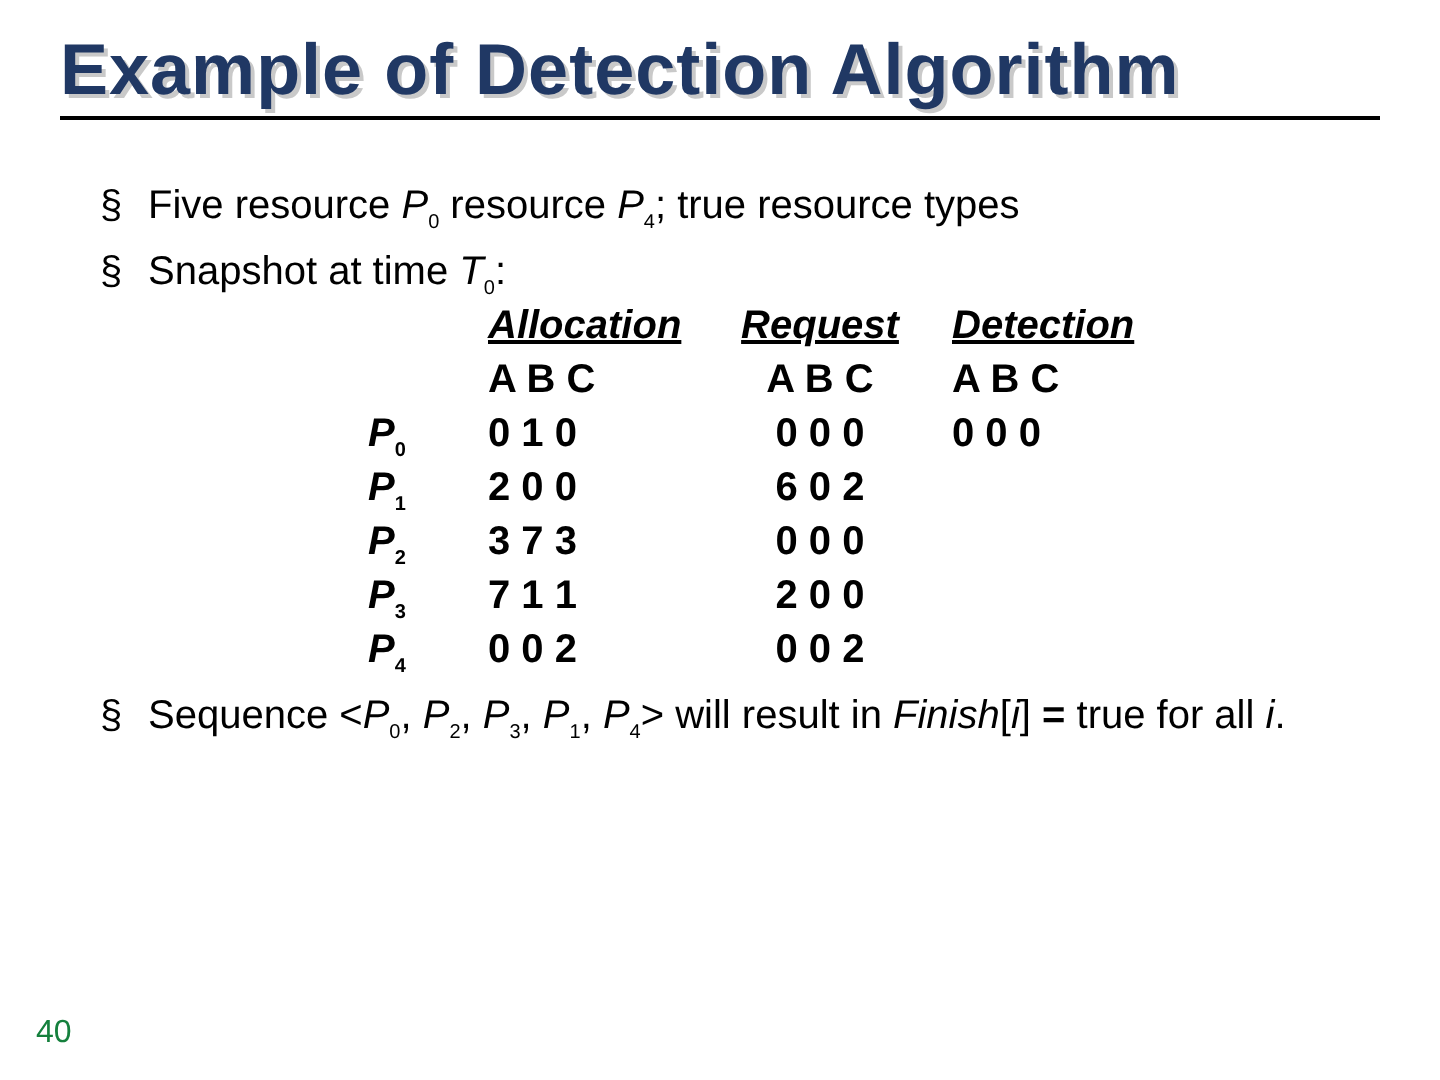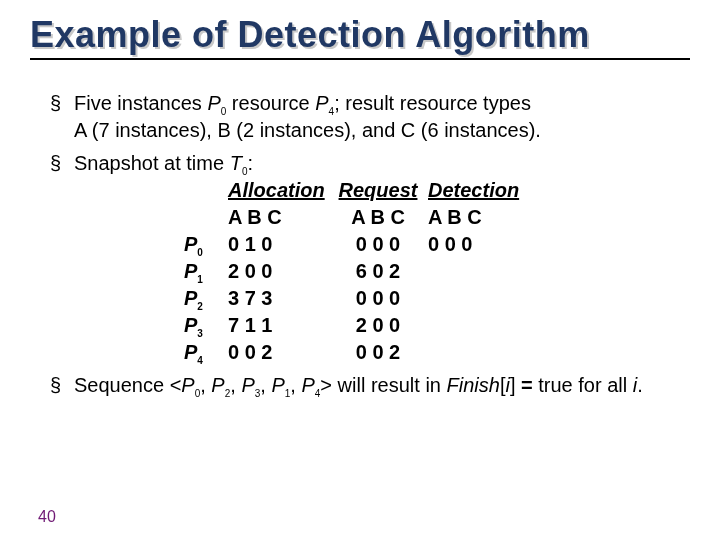--- a/index.html
+++ b/index.html
@@ -55,54 +55,53 @@
   .sub {
     font-size: 10px;
     vertical-align: sub;
     line-height: 0;
   }
   .ital { font-style: italic; }
   .bold { font-weight: bold; }
   .sub-block { margin-left: 110px; }
   .cols {
     display: flex;
+    gap: 16px;
   }
   .col-h {
     font-style: italic;
     text-decoration: underline;
     font-weight: bold;
   }
   .proc-col { width: 44px; }
   .alloc-col { width: 100px; }
   .req-col { width: 100px; text-align: center; }
   .avail-col { width: 120px; }
   .mono-row { white-space: pre; font-family: Arial, Helvetica, sans-serif; }
   .page-num {
     position: absolute;
     left: 18px;
     bottom: 14px;
     font-size: 16px;
-    color: #701a75;
-    margin-left: 20px;
+    color: #15803d;
   }
 </style>
 </head>
 <body>
 
 <div class="slide">
 
   <div class="title">Example of Detection Algorithm</div>
   <hr class="rule">
 
   <div class="body">
     <ul class="bullets">
 
       <li>
-        <span>Five instances </span><span class="ital">P</span><span class="sub">0</span><span> resource </span><span class="ital">P</span><span class="sub">4</span><span>; result resource types</span><br>
-        <span>A (7 instances), B (2 instances), and C (6 instances).</span>
+        <span>Five resource </span><span class="ital">P</span><span class="sub">0</span><span> resource </span><span class="ital">P</span><span class="sub">4</span><span>; true resource types</span><br>
       </li>
 
       <li>
         <span>Snapshot at time </span><span class="ital">T</span><span class="sub">0</span><span>:</span>
 
         <div class="sub-block">
 
           <div class="cols">
             <div class="proc-col"></div>
             <div class="alloc-col col-h">Allocation</div>

